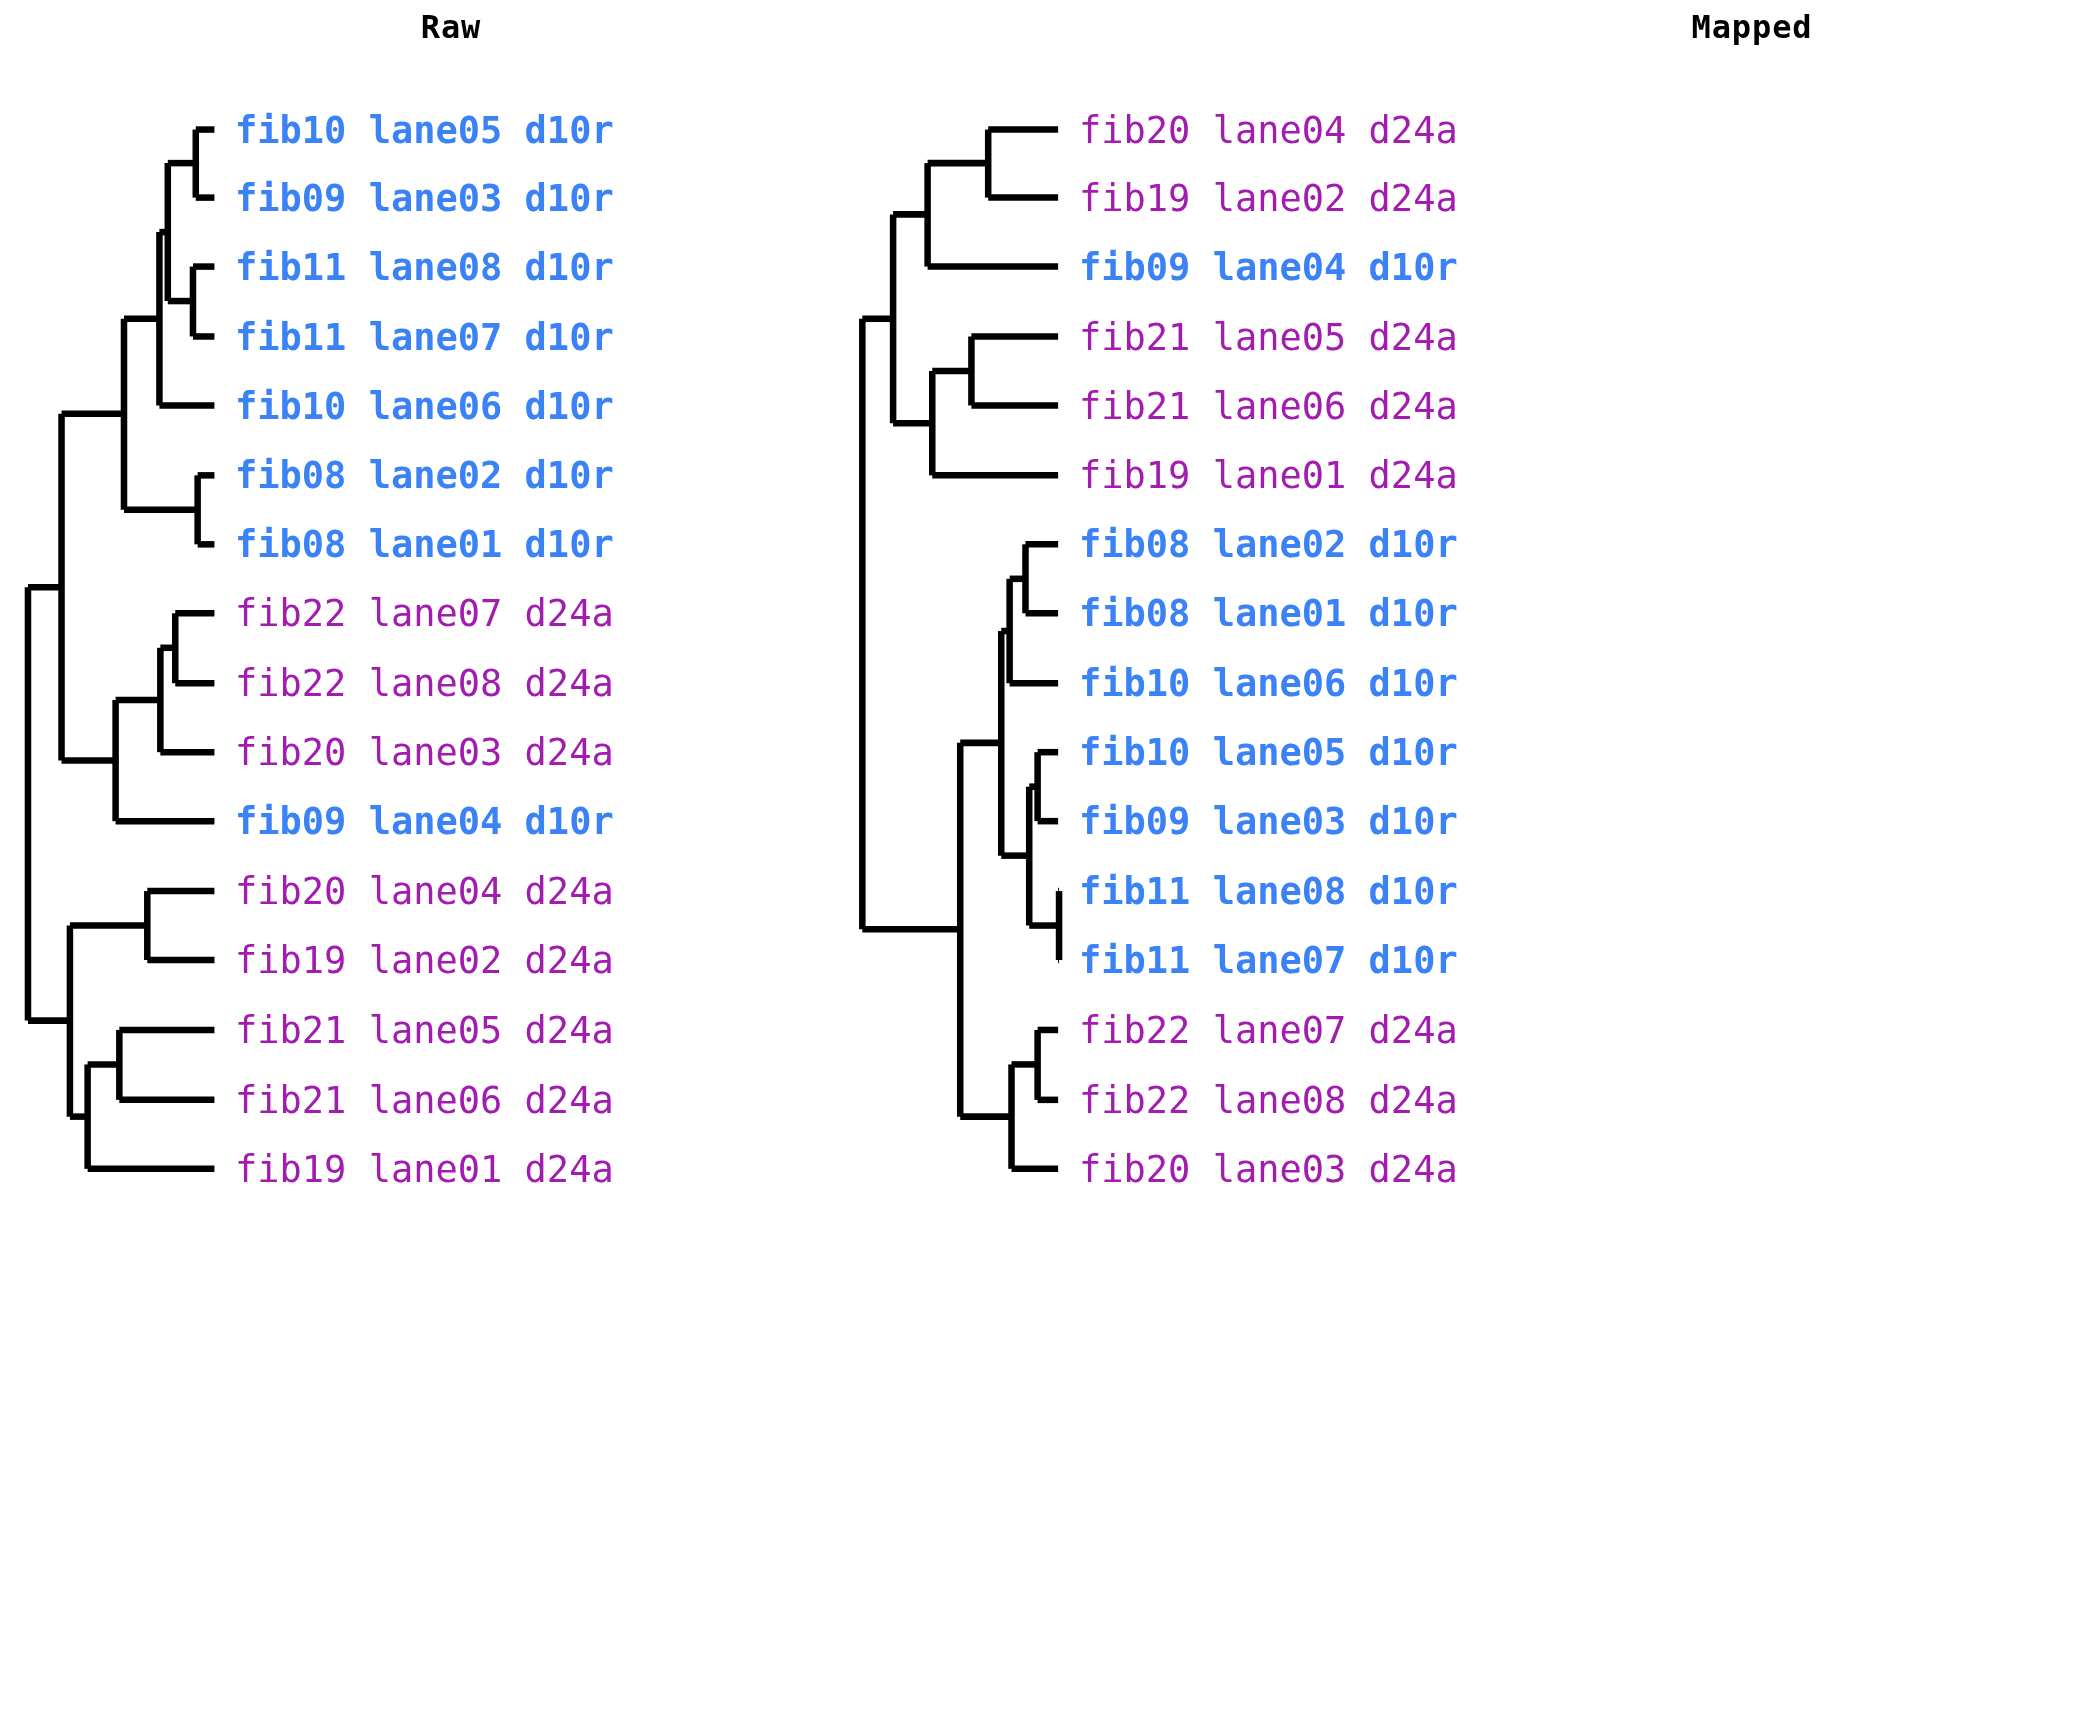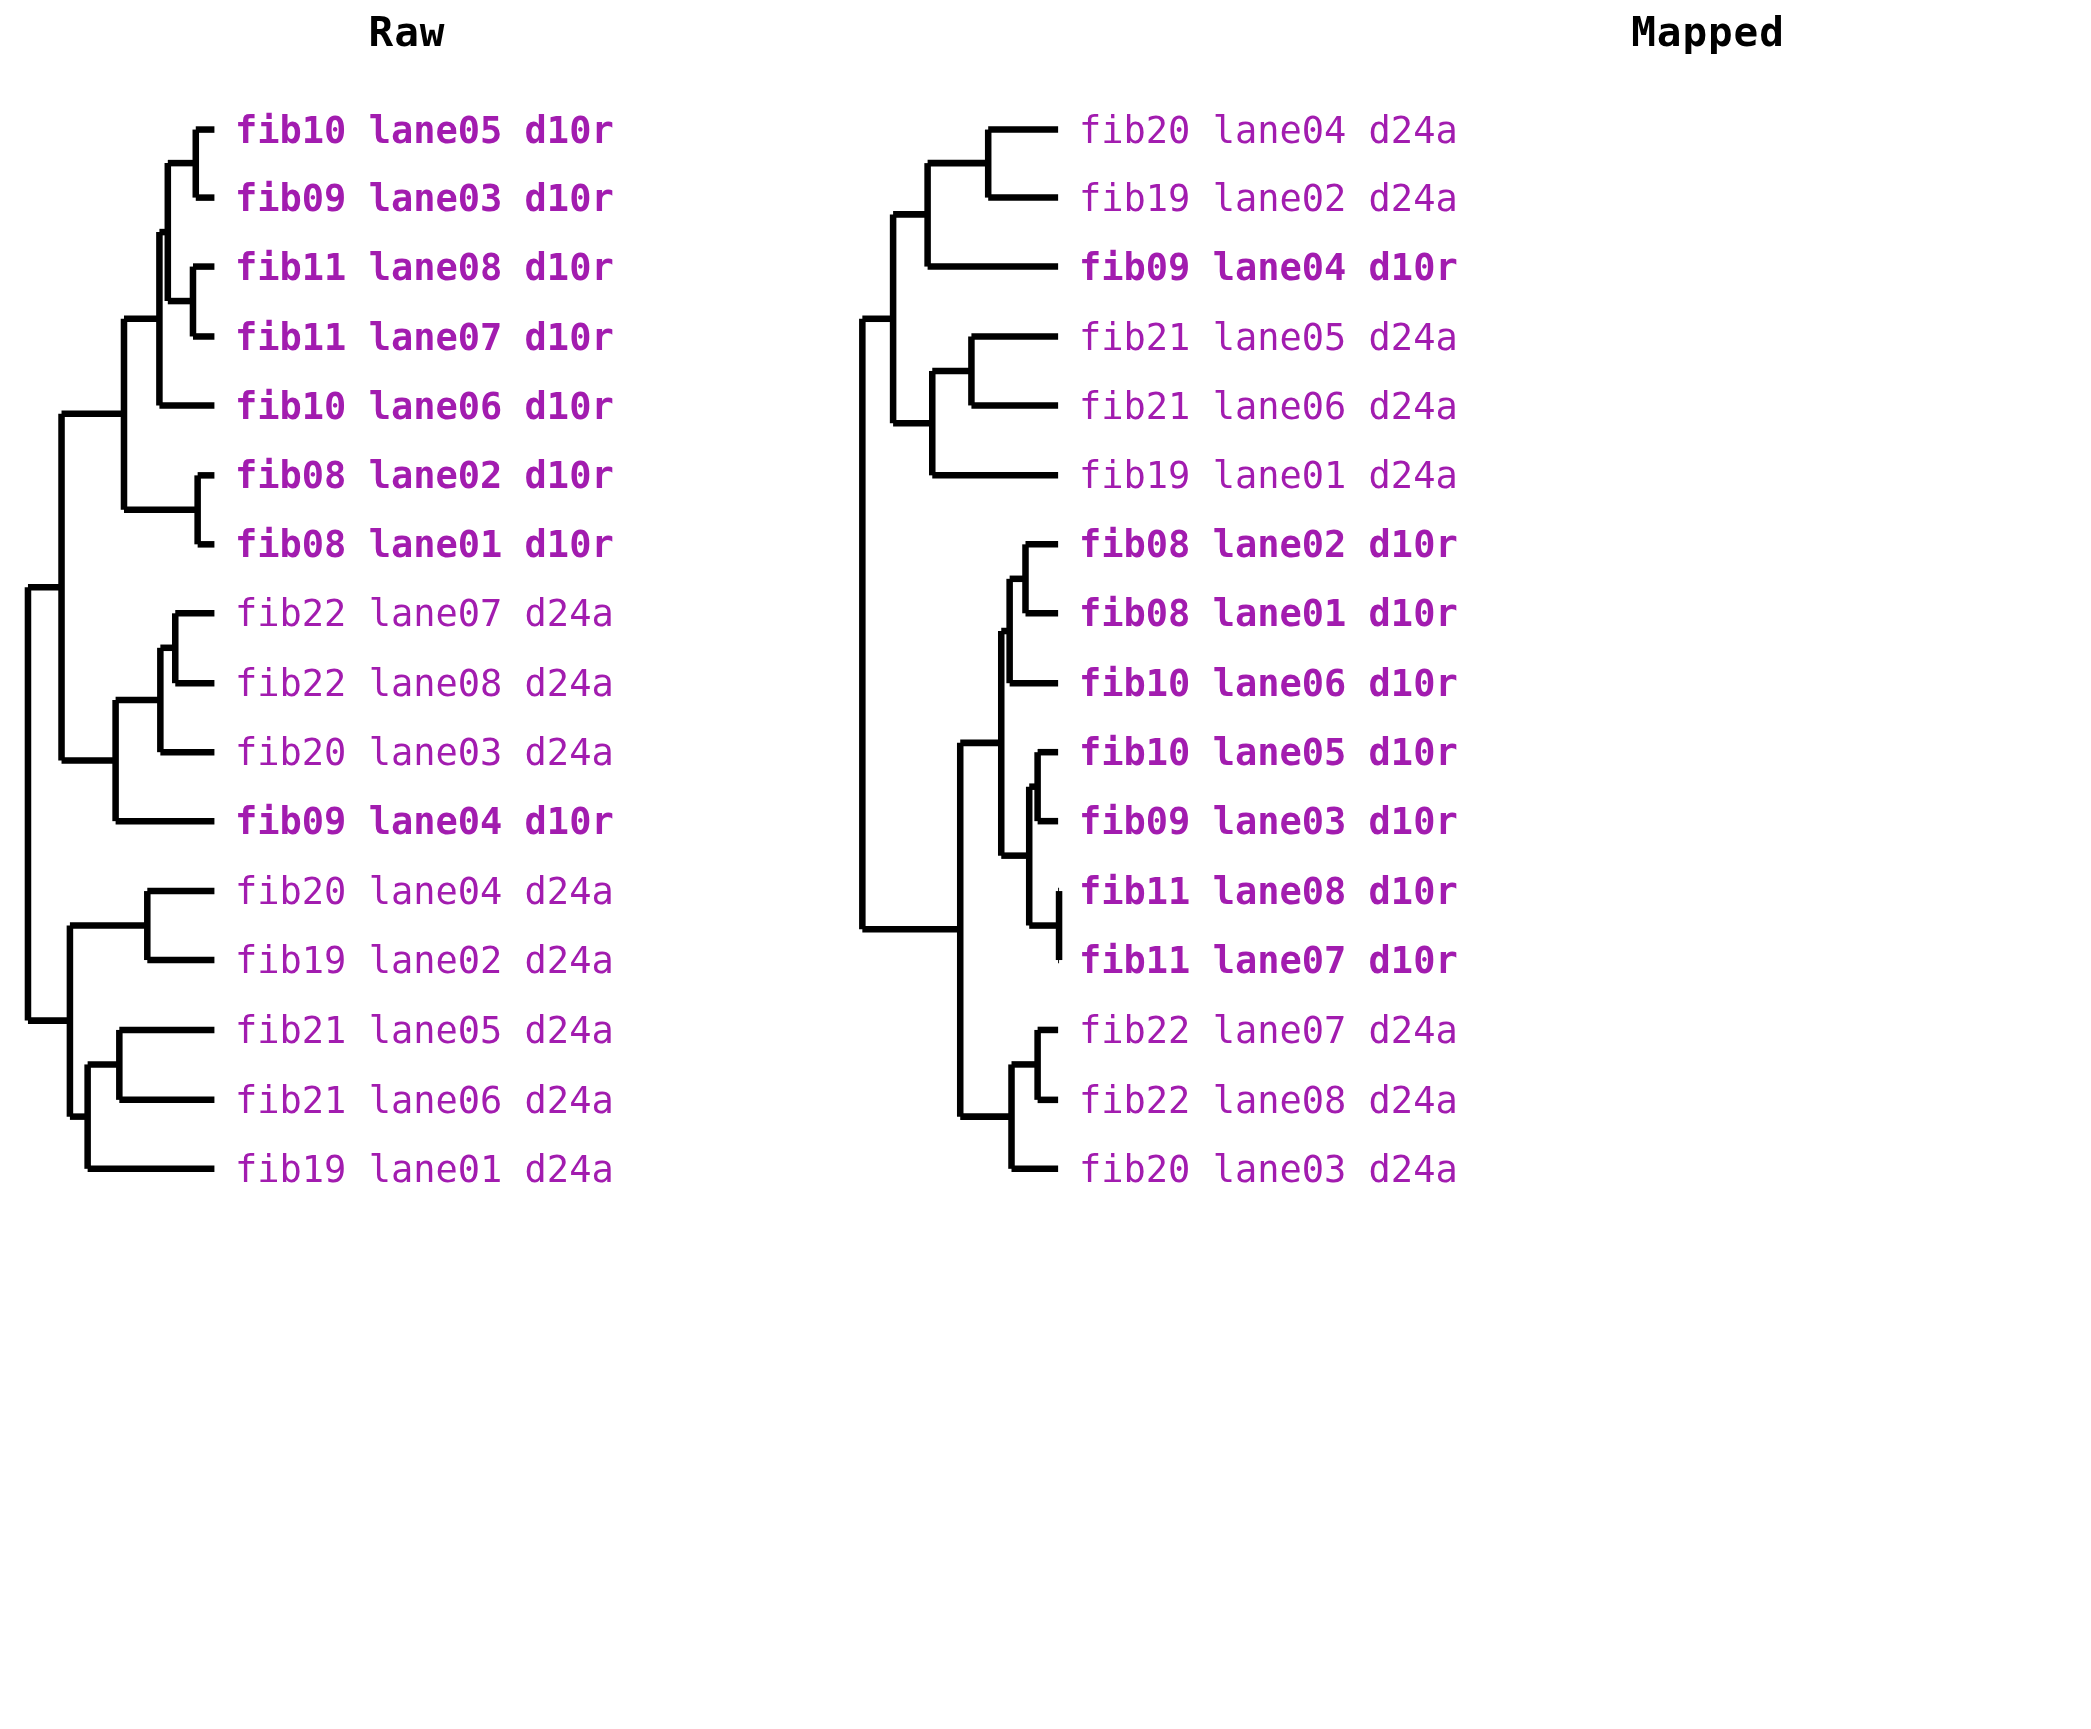--- a/index.html
+++ b/index.html
@@ -1,29 +1,29 @@
 <!DOCTYPE html>
 <html style="font-size:15px"><head>
 <meta charset="utf-8">
 <style>
   html,body{margin:0;padding:0;background:#ffffff;}
   body{width:2092px;height:1729px;font-family:"DejaVu Sans Mono",monospace;}
   .canvas{position:relative;width:2092px;height:1729px;overflow:hidden;}
   .panel-title{
-    position:absolute;top:7.5px;font-size:41px;font-weight:700;
+    position:absolute;top:7.5px;font-size:32px;font-weight:700;
     font-family:"DejaVu Sans Mono",monospace;color:#000;
-    white-space:nowrap;transform:translateX(-50%);letter-spacing:0.9px;
+    white-space:nowrap;transform:translateX(-50%);letter-spacing:0.9px;margin-left:44px;
   }
   .tree-svg{position:absolute;top:0;left:0;width:2092px;height:1729px;}
   .leaf-label{
     position:absolute;font-size:37px;
     font-family:"DejaVu Sans Mono",monospace;
     white-space:pre;transform:translateY(-50%);
   }
-  .lab-d10r{color:#a21caf;font-weight:700;}
+  .lab-d10r{color:#3b82f6;font-weight:700;}
   .lab-d24a{color:#a21caf;font-weight:400;}
 </style>
 </head>
 <body>
 
 <div class="canvas">
 
   <div class="panel-title" style="left:407px;">Raw</div>
   <div class="panel-title" style="left:1708px;">Mapped</div>
 

